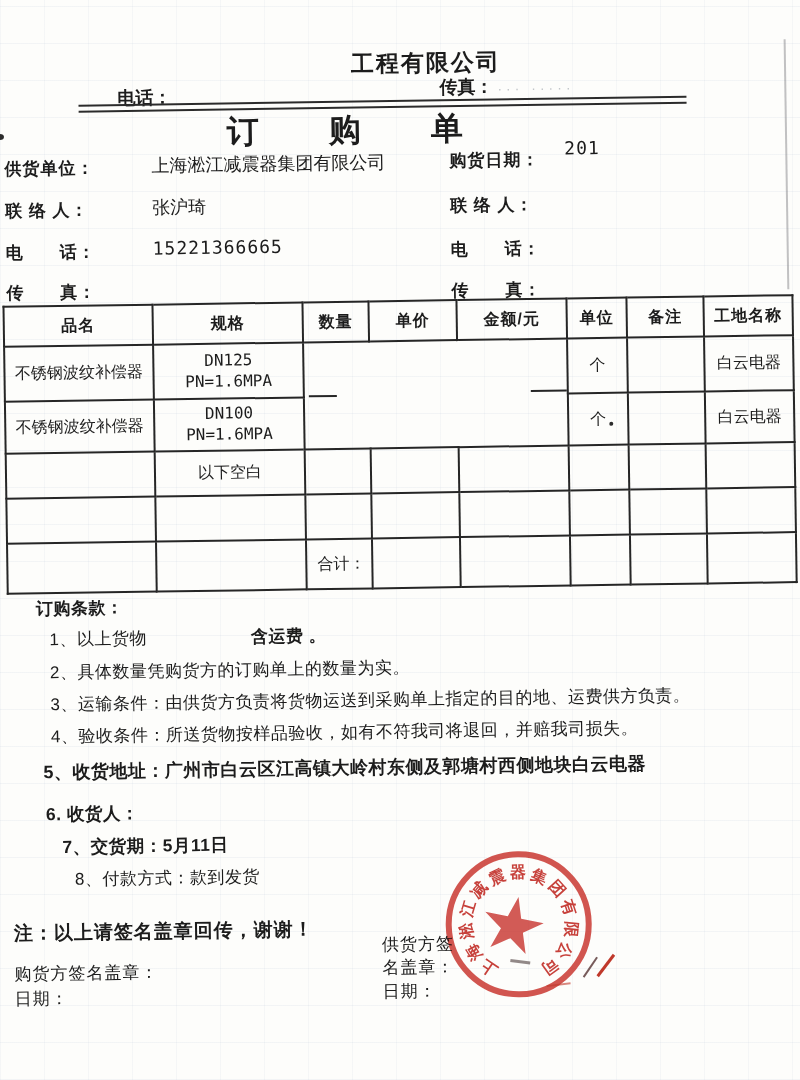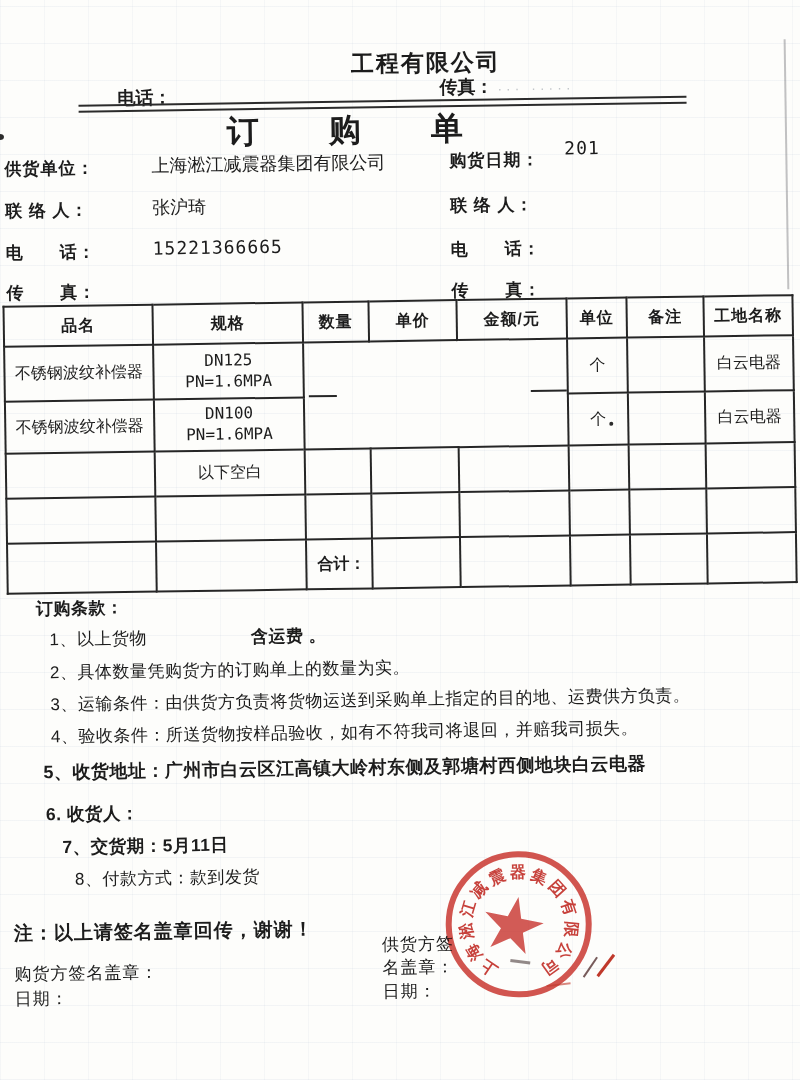--- a/index.html
+++ b/index.html
@@ -45,21 +45,21 @@
     width: 789px;
   }
   table.order td {
     border: 2px solid #262626;
     text-align: center; vertical-align: middle;
     font-size: 16px; overflow: hidden;
   }
   td.hcell { font-weight: 600; font-size: 16px; letter-spacing: 1px; }
   .spec { font-family: "DejaVu Sans Mono", monospace; font-size: 16px; line-height: 1.3; }
   .pname { font-size: 15px; letter-spacing: 0; }
-  .total-cell { font-size: 16px; font-weight: 700; text-align: left; padding-left: 4px; }
+  .total-cell { font-size: 16px; font-weight: 400; text-align: left; padding-left: 4px; }
   .stub { background: #262626; height: 2px; }
 
   
   .term { font-size: 17px; letter-spacing: .5px; white-space: nowrap; }
   .term-b { font-weight: 700; font-size: 17.5px; }
   .gap-inline { display: inline-block; width: 104px; }
   .note-line { font-size: 19px; font-weight: 700; letter-spacing: 1px; }
   .sign { font-size: 17px; letter-spacing: 1px; }
 
   

